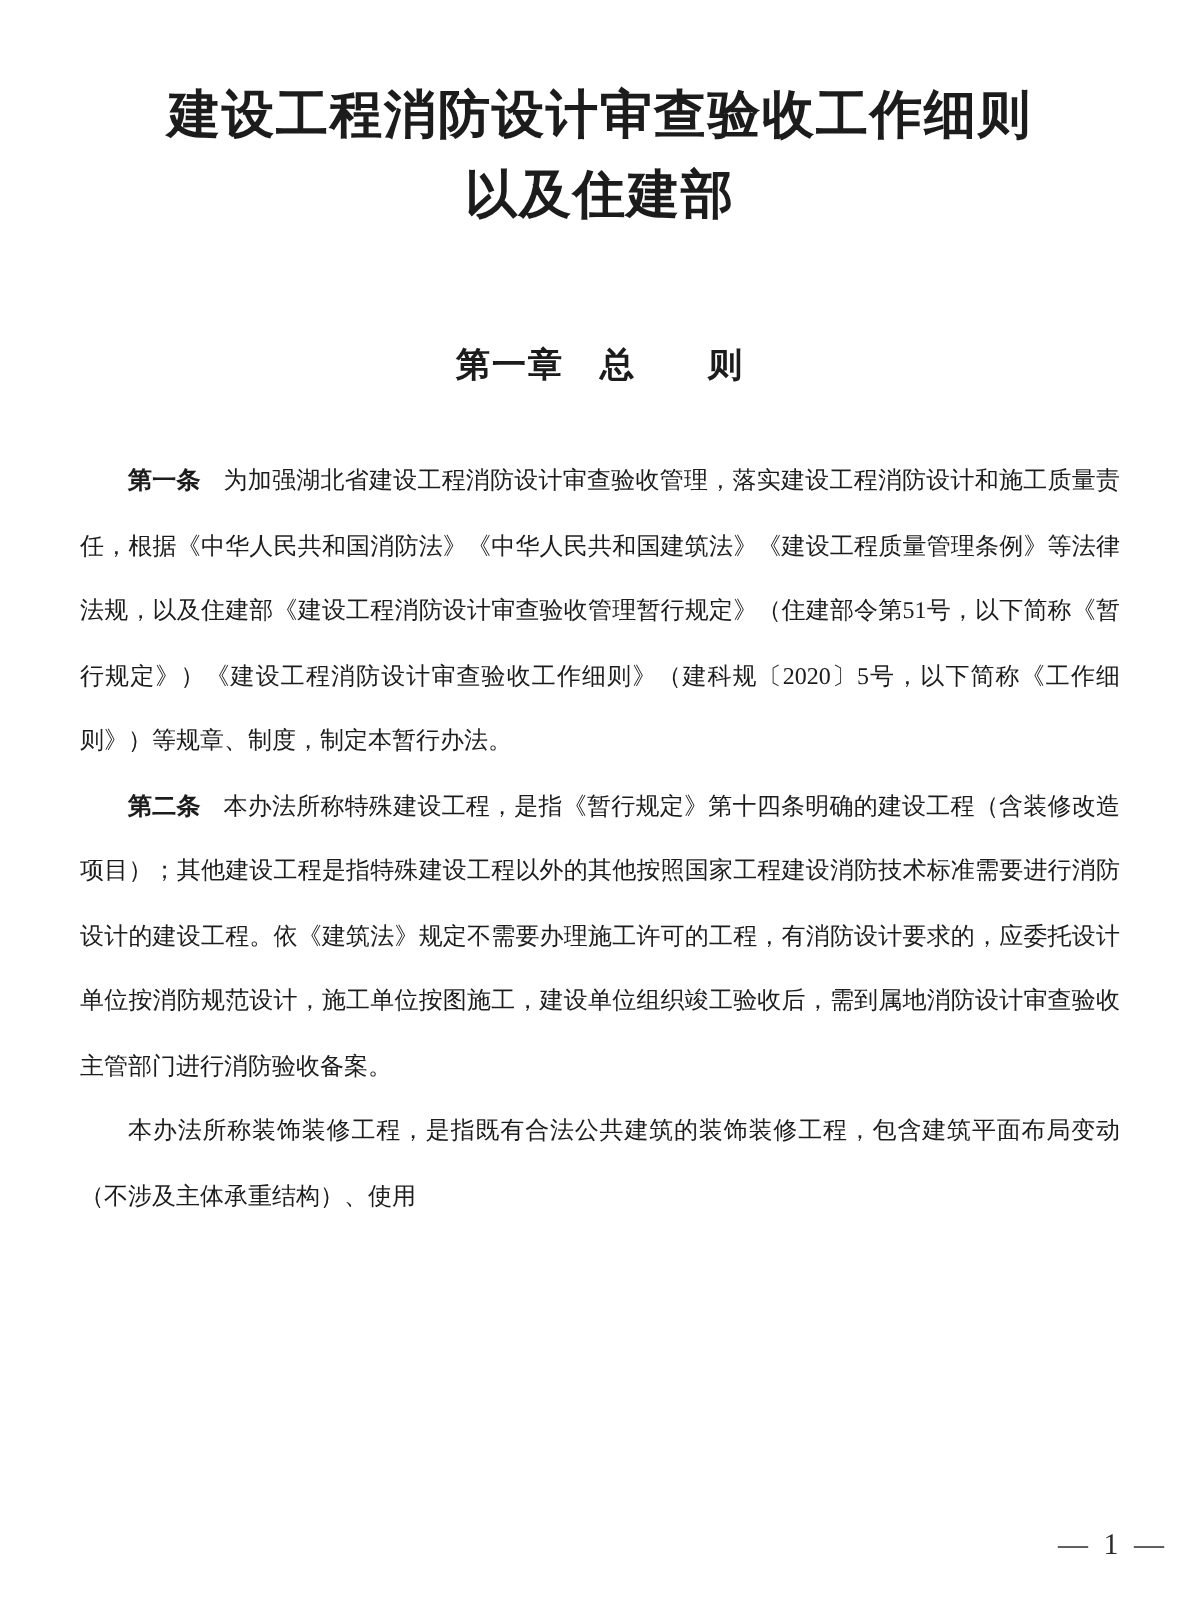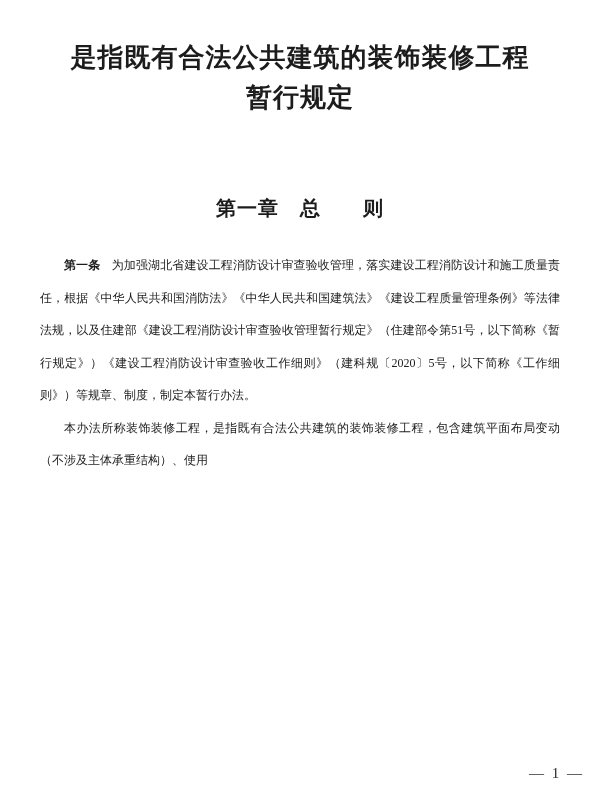--- a/index.html
+++ b/index.html
@@ -22,24 +22,24 @@
     text-align: center;
     font-weight: bold;
     font-size: 26px;
     line-height: 40px;
     letter-spacing: 1px;
   }
   .title-line {
     display: block;
   }
   .chapter-heading {
-    margin-top: 77px;
+    margin-top: 52px;
     text-align: center;
     font-weight: bold;
-    font-size: 20px;
+    font-size: 17px;
     line-height: 26px;
     letter-spacing: 1px;
   }
   .doc-body {
     margin: 28px 40px 0 40px;
   }
   .para {
     margin: 0;
     text-indent: 2em;
     text-align: justify;
@@ -58,32 +58,35 @@
     letter-spacing: 2px;
     color: #2b2b2b;
   }
 </style>
 </head>
 <body>
 
 <div class="page">
 
   <h1 class="doc-title">
-    <span class="title-line">是指既有合法公共建筑的装饰装修工程</span>
-    <span class="title-line">暂行规定</span>
+    <span class="title-line">建设工程消防设计审查验收工作细则</span>
+    <span class="title-line">以及住建部</span>
   </h1>
 
   <div class="chapter-heading">第一章　总　　则</div>
 
   <main class="doc-body">
 
     <p class="para">
       <span class="article-lead">第一条</span><span>为加强湖北省建设工程消防设计审查验收管理，落实建设工程消防设计和施工质量责任，根据《中华人民共和国消防法》《中华人民共和国建筑法》《建设工程质量管理条例》等法律法规，以及住建部《建设工程消防设计审查验收管理暂行规定》（住建部令第51号，以下简称《暂行规定》）《建设工程消防设计审查验收工作细则》（建科规〔2020〕5号，以下简称《工作细则》）等规章、制度，制定本暂行办法。</span>
     </p>
 
+    <p class="para">
+      <span class="article-lead">第二条</span><span>本办法所称特殊建设工程，是指《暂行规定》第十四条明确的建设工程（含装修改造项目）；其他建设工程是指特殊建设工程以外的其他按照国家工程建设消防技术标准需要进行消防设计的建设工程。依《建筑法》规定不需要办理施工许可的工程，有消防设计要求的，应委托设计单位按消防规范设计，施工单位按图施工，建设单位组织竣工验收后，需到属地消防设计审查验收主管部门进行消防验收备案。</span>
+    </p>
 
     <p class="para">
       <span>本办法所称装饰装修工程，是指既有合法公共建筑的装饰装修工程，包含建筑平面布局变动（不涉及主体承重结构）、使用</span>
     </p>
 
   </main>
 
   <div class="page-number">— 1 —</div>
 
 </div>

